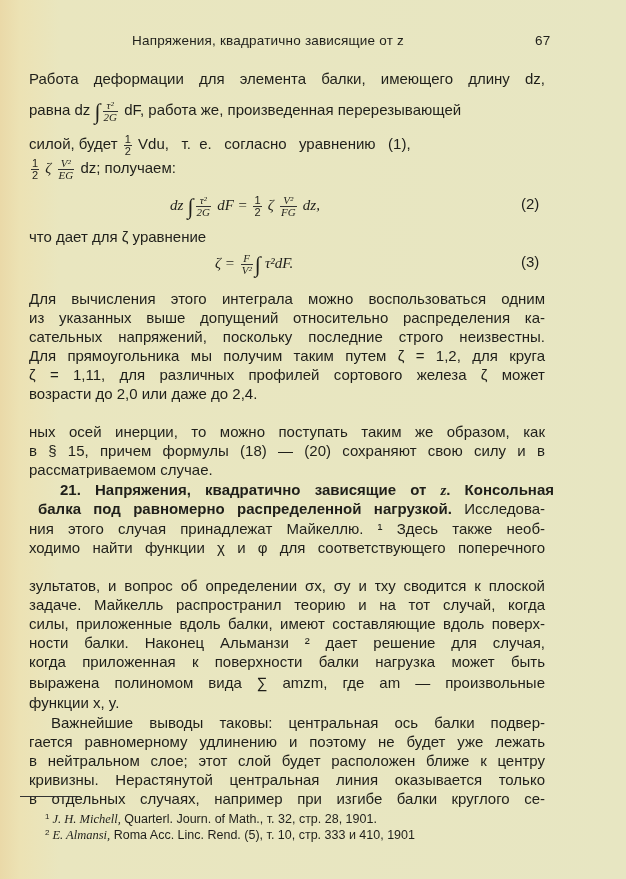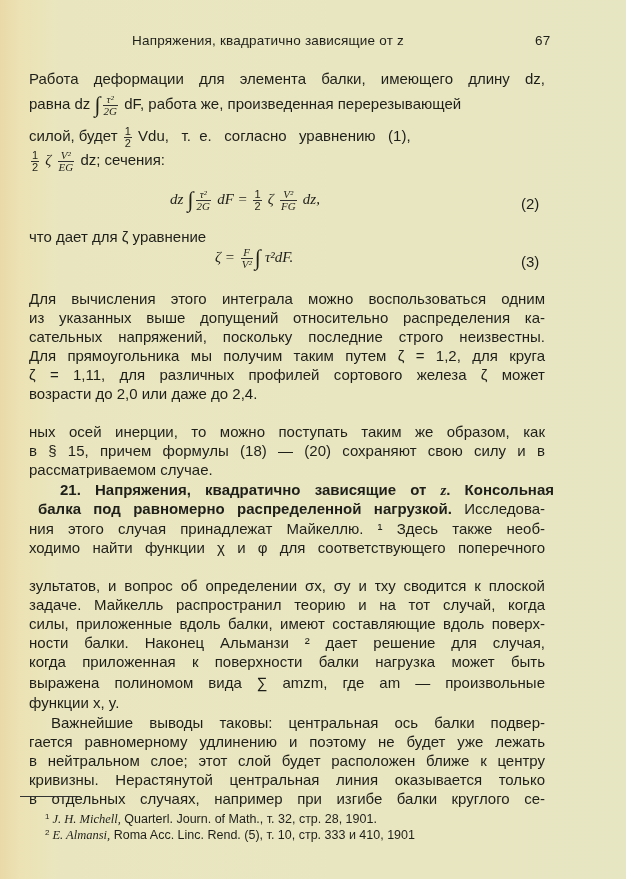--- a/index.html
+++ b/index.html
@@ -16,21 +16,21 @@
   .running-head {
     position: absolute; top: 33px; left: 0; width: 626px;
     font-size: 13.5px; letter-spacing: 0.2px;
   }
   .running-head .title { position: absolute; left: 132px; }
   .running-head .pnum { position: absolute; left: 535px; }
   .line { position: absolute; left: 29px; width: 516px; font-size: 15px; white-space: nowrap; }
   .justify { text-align: justify; text-align-last: justify; }
   .indent { padding-left: 22px; box-sizing: border-box; }
   i, .it { font-family: "Liberation Serif", serif; font-style: italic; }
-  .frac { display: inline-block; vertical-align: middle; text-align: center; font-size: 11px; line-height: 11px; margin: 0 2px; }
+  .frac { display: inline-block; vertical-align: middle; text-align: center; font-size: 11px; line-height: 11px; margin: 8px 2px; }
   .frac .num { display: block; border-bottom: 1px solid #333; padding: 0 1px; }
   .frac .den { display: block; padding: 0 1px; }
   .integral { font-family: "Liberation Serif", serif; font-size: 22px; vertical-align: middle; }
   .eq { position: absolute; font-size: 15px; white-space: nowrap; }
   .eqnum { position: absolute; left: 521px; font-size: 15px; }
   .bold { font-weight: bold; margin-left: 9px; }
   .rule { position: absolute; left: 48px; top: 795px; width: 60px; height: 1px; background: #333; }
   .fn { position: absolute; left: 45px; font-size: 12.5px; white-space: nowrap; }
   sup.fs { font-size: 8px; vertical-align: 4px; margin-right: 3px; }
 </style>
@@ -55,21 +55,21 @@
   <div class="line" style="top:126px">
     <span>силой, будет</span>
     <span class="frac"><span class="num">1</span><span class="den">2</span></span>
     <span style="white-space:pre">Vdu,   т.  е.   согласно   уравнению   (1),</span>
   </div>
 
   <div class="line" style="top:150px">
     <span class="frac"><span class="num">1</span><span class="den">2</span></span>
     <span class="it">ζ</span>
     <span class="frac it"><span class="num">V²</span><span class="den">EG</span></span>
-    <span>dz; сечения:</span>
+    <span>dz; получаем:</span>
   </div>
 
   <div class="eq" style="left:170px; top:187px">
     <span class="it">dz</span>
     <span class="integral">∫</span><span class="frac it"><span class="num">τ²</span><span class="den">2G</span></span>
     <span class="it">dF = </span>
     <span class="frac"><span class="num">1</span><span class="den">2</span></span>
     <span class="it">ζ</span>
     <span class="frac it"><span class="num">V²</span><span class="den">FG</span></span>
     <span class="it">dz,</span>

